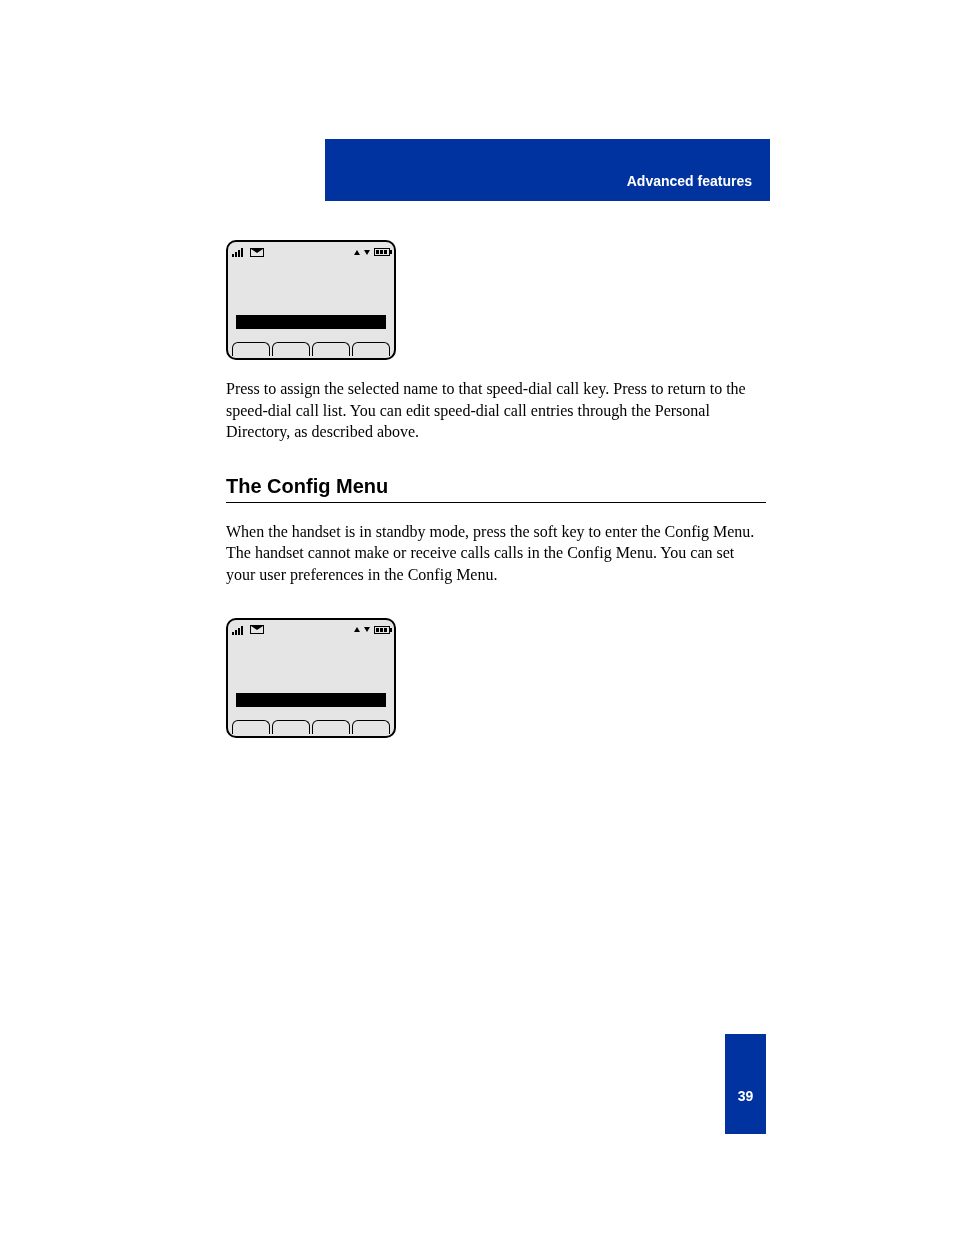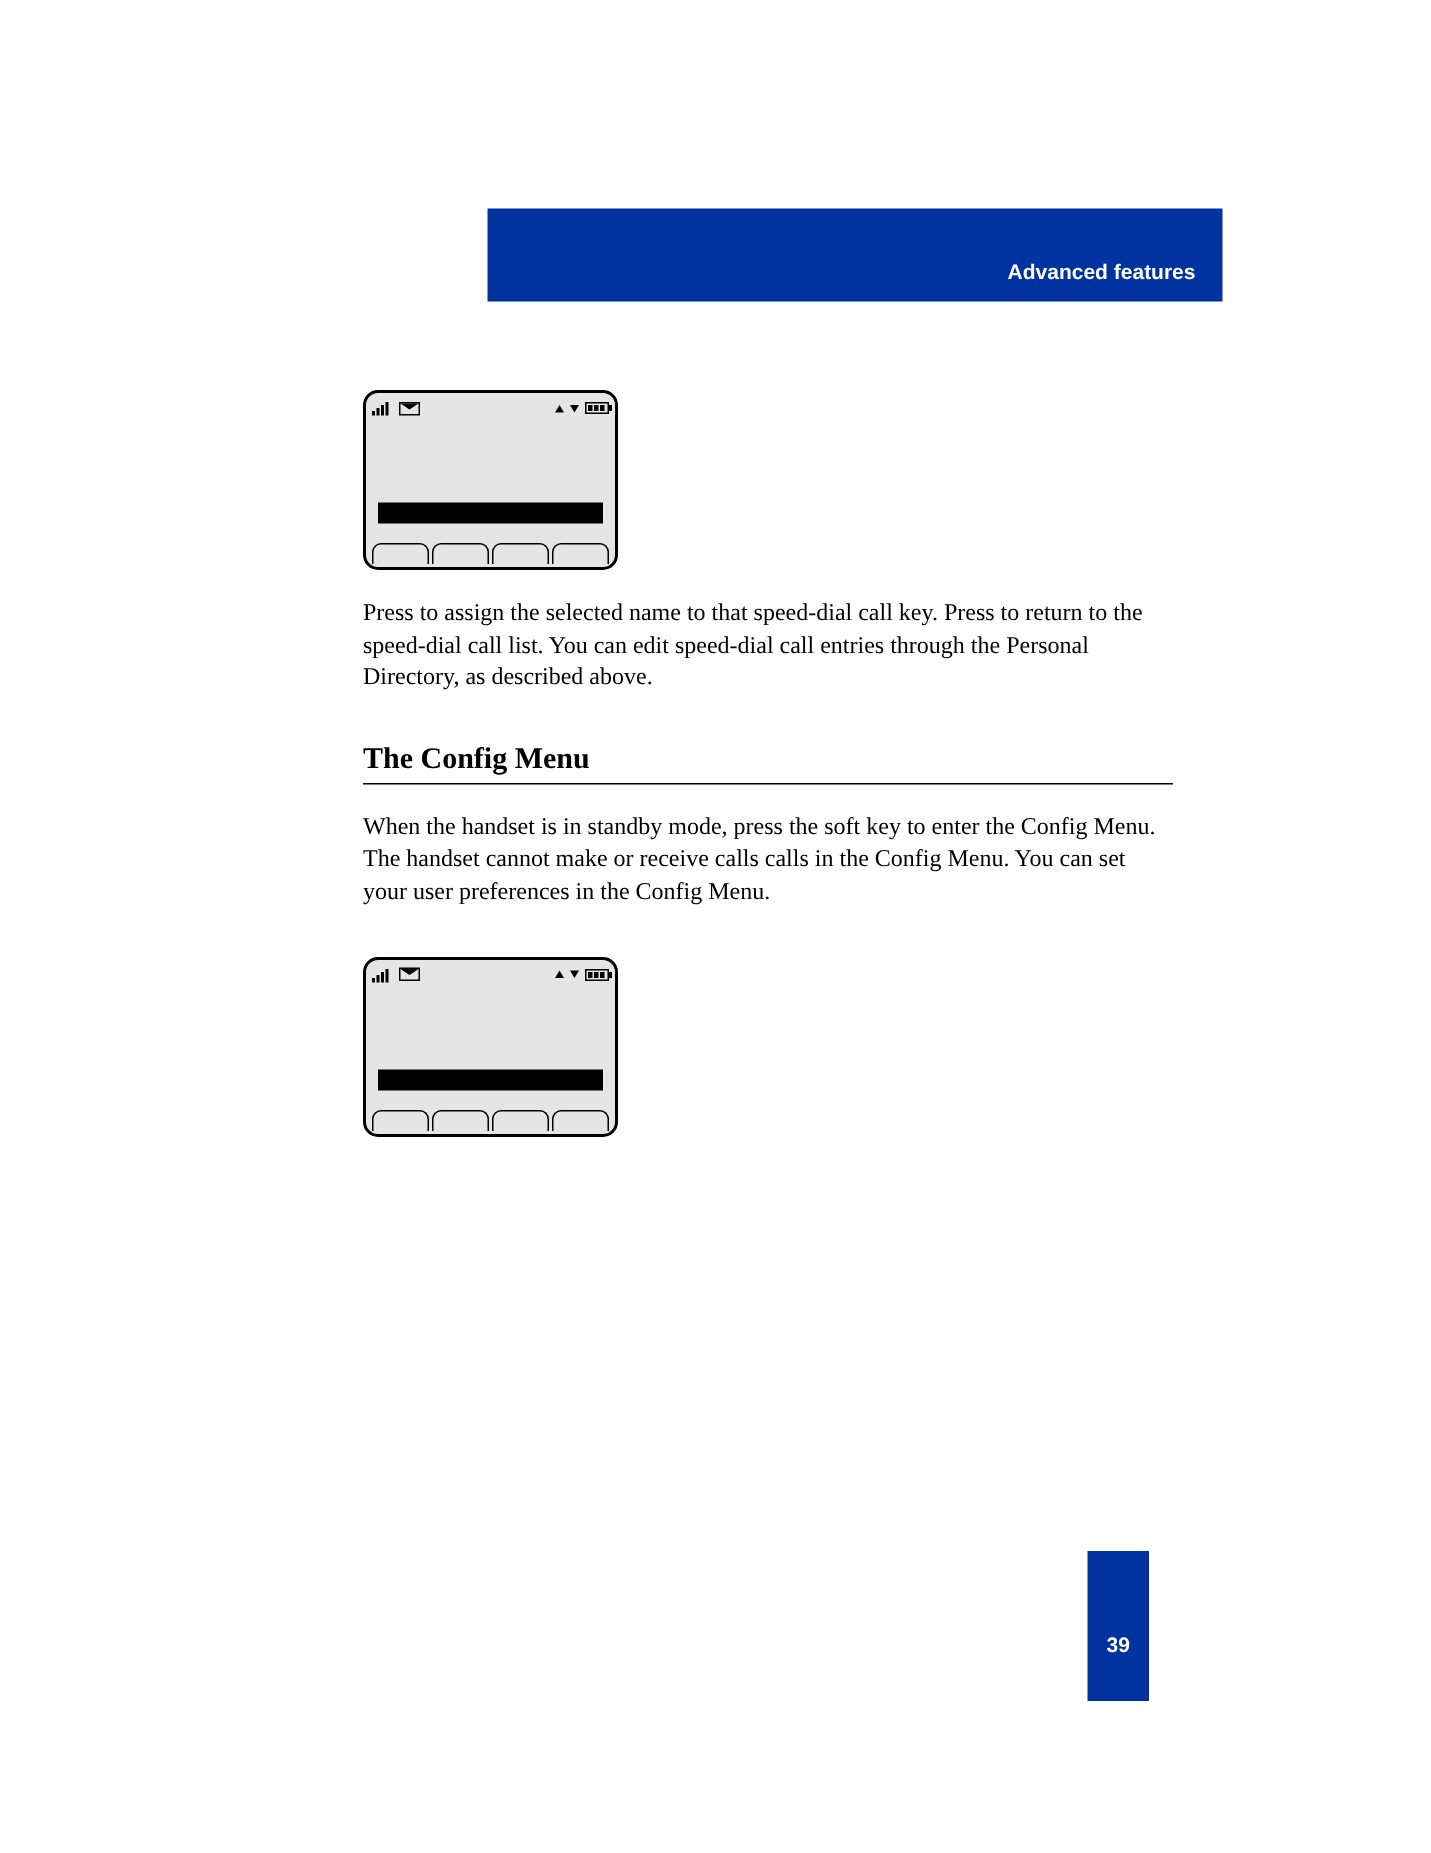--- a/index.html
+++ b/index.html
@@ -1,19 +1,19 @@
 <!DOCTYPE html>
 <html><head>
 <meta charset="utf-8">
 <style>
   html,body{margin:0;padding:0;background:#fff;font-family:"Times New Roman",serif;color:#000;}
   .page{width:954px;height:1235px;position:relative;box-sizing:border-box;}
-  .header-bar{position:absolute;top:139px;left:325px;width:490px;height:62px;background:#0033a0;}
+  .header-bar{position:absolute;top:139px;left:325px;width:445px;height:62px;background:#0033a0;}
   .header-text{position:absolute;right:18px;top:34px;color:#fff;font-family:Arial,Helvetica,sans-serif;font-weight:700;font-size:14px;}
-  .content{position:absolute;left:226px;top:260px;width:540px;margin-left:16px;}
+  .content{position:absolute;left:226px;top:240px;width:540px;}
   .phone-screen{width:166px;height:116px;border:2px solid #000;border-radius:10px;background:#e5e5e5;position:relative;margin-bottom:18px;}
   .status-row{position:absolute;top:3px;left:4px;right:4px;height:14px;display:flex;justify-content:space-between;align-items:center;}
   .status-left,.status-right{display:flex;gap:4px;align-items:center;}
   .signal-icon{width:14px;height:10px;position:relative;}
   .signal-icon span{position:absolute;bottom:0;width:2px;background:#000;}
   .signal-icon span:nth-child(1){left:0;height:3px;}
   .signal-icon span:nth-child(2){left:3px;height:5px;}
   .signal-icon span:nth-child(3){left:6px;height:7px;}
   .signal-icon span:nth-child(4){left:9px;height:9px;}
   .mail-icon{width:14px;height:9px;border:1px solid #000;box-sizing:border-box;position:relative;}
@@ -24,21 +24,21 @@
   .battery-icon{width:16px;height:8px;border:1px solid #000;position:relative;box-sizing:border-box;}
   .battery-icon::after{content:"";position:absolute;right:-3px;top:1px;width:2px;height:4px;background:#000;}
   .battery-icon span{position:absolute;top:1px;width:3px;height:4px;background:#000;}
   .battery-icon span:nth-child(1){left:1px;}
   .battery-icon span:nth-child(2){left:5px;}
   .battery-icon span:nth-child(3){left:9px;}
   .black-bar{position:absolute;left:8px;right:8px;top:73px;height:14px;background:#000;}
   .softkey-row{position:absolute;bottom:2px;left:4px;right:4px;height:14px;display:flex;gap:2px;}
   .softkey{flex:1;border:1px solid #000;border-bottom:none;border-radius:6px 6px 0 0;box-sizing:border-box;background:#e5e5e5;}
   .body-text{font-size:16px;line-height:1.35;margin-bottom:32px;}
-  .section-heading{font-family:Liberation Serif, serif;font-weight:700;font-size:20px;border-bottom:1.5px solid #000;padding-bottom:4px;margin-bottom:18px;}
+  .section-heading{font-family:Liberation Sans, sans-serif;font-weight:700;font-size:20px;border-bottom:1.5px solid #000;padding-bottom:4px;margin-bottom:18px;}
   .page-box{position:absolute;top:1034px;left:725px;width:41px;height:100px;background:#0033a0;display:flex;align-items:center;justify-content:center;}
   .page-num{color:#fff;font-family:Arial,Helvetica,sans-serif;font-weight:700;font-size:14px;margin-top:24px;}
 </style>
 </head>
 <body>
 
 <div class="page">
 
   <div class="header-bar">
     <div class="header-text">Advanced features</div>

